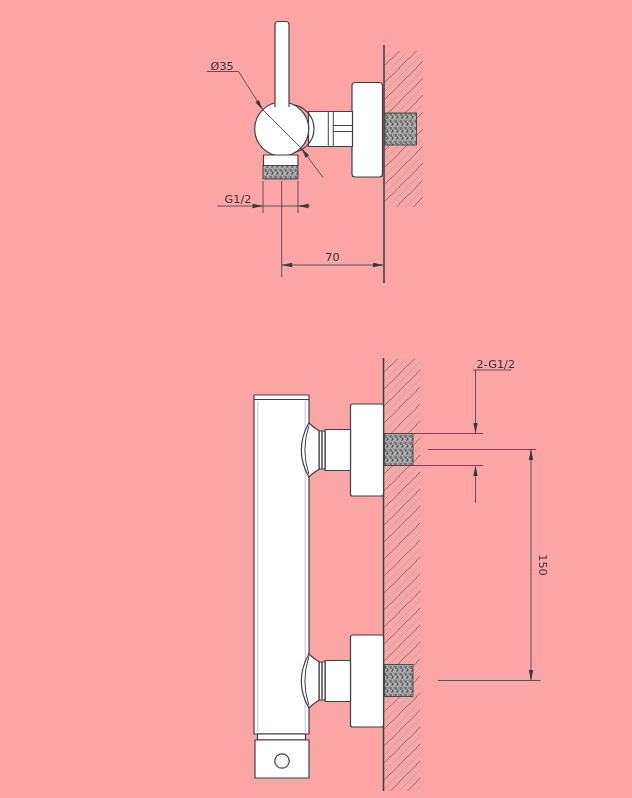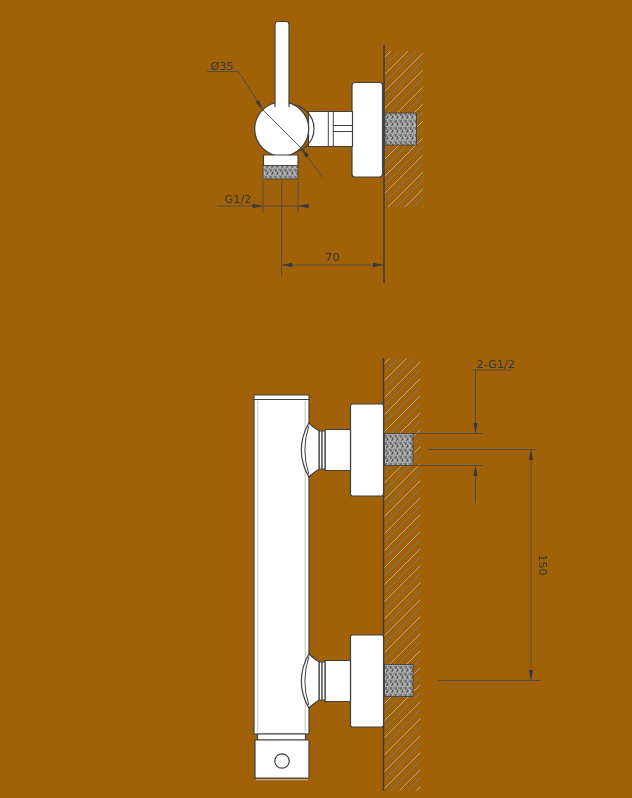--- a/index.html
+++ b/index.html
@@ -1,16 +1,16 @@
 <!DOCTYPE html>
 <html><head>
 <meta charset="utf-8">
 <style>
   html,body{margin:0;padding:0;background:#ffffff;}
-  .stage{position:relative;width:632px;height:798px;background:#a16207;overflow:hidden;
+  .stage{position:relative;width:632px;height:798px;background:#fca5a5;overflow:hidden;
          font-family:"DejaVu Sans",sans-serif;}
   svg{display:block;}
   .ln   {stroke:#414141;stroke-width:1.2;fill:none;stroke-linecap:round;stroke-linejoin:round;}
   .lnf  {stroke:#414141;stroke-width:1.2;fill:#ffffff;stroke-linejoin:round;}
   .lnt  {stroke:#414141;stroke-width:1;fill:none;stroke-linecap:round;}
   .shade{stroke:#c4c4c4;stroke-width:1;fill:none;}
   .wall {stroke:#3c3c3c;stroke-width:1.5;fill:none;}
   .dim  {stroke:#4a4a4a;stroke-width:0.9;fill:none;stroke-linecap:butt;}
   .arr  {fill:#3a3a3a;stroke:none;}
   .lbl  {font-family:"DejaVu Sans",sans-serif;font-size:11.3px;fill:#353535;}

